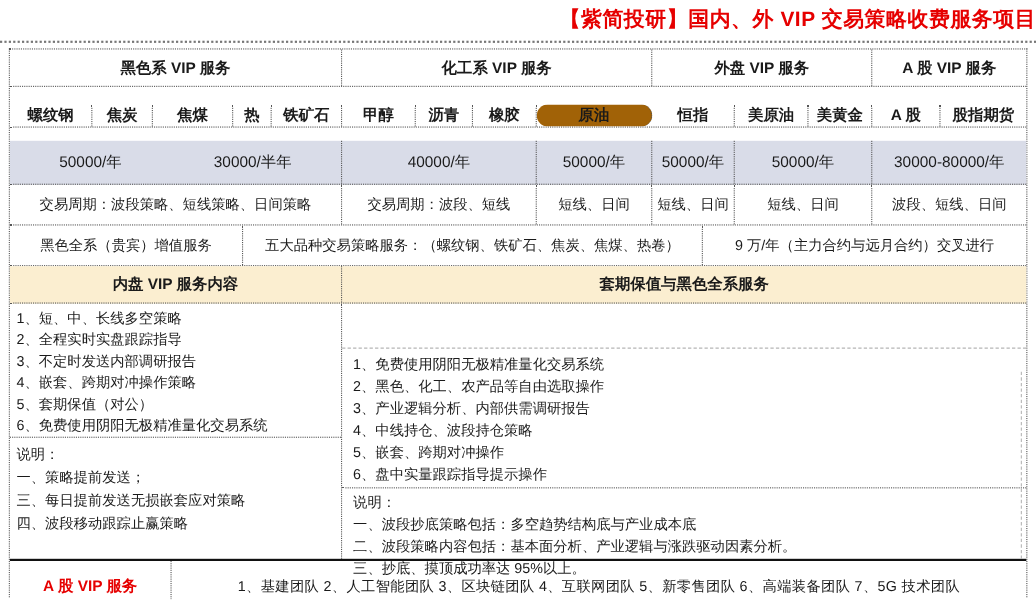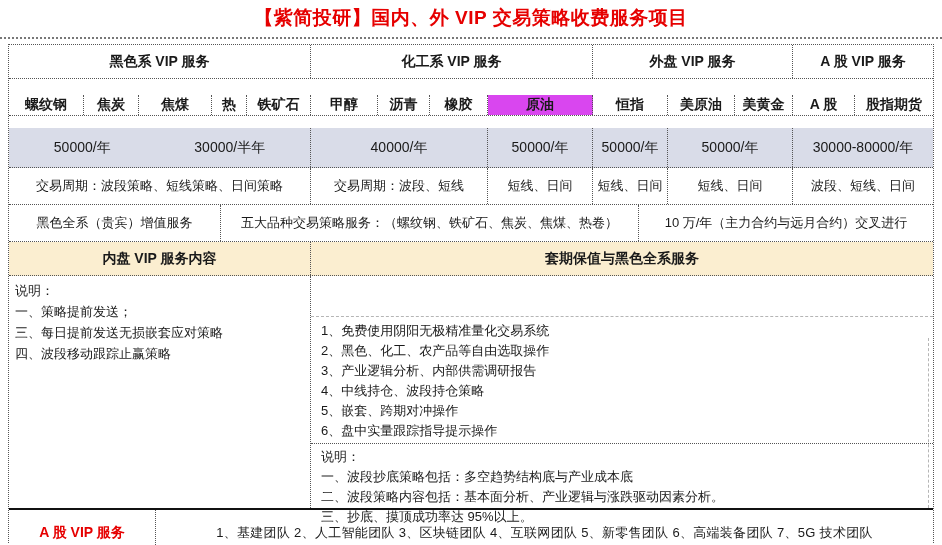--- a/index.html
+++ b/index.html
@@ -1,20 +1,20 @@
 <!DOCTYPE html>
 <html><head>
 <meta charset="utf-8">
 <style>
   * { box-sizing: border-box; }
   html,body { margin:0; padding:0; background:#ffffff; }
   body { font-family:"Liberation Sans","DejaVu Sans",sans-serif; color:#1a1a1a; }
   .page { position:relative; width:942px; height:545px; background:#ffffff; overflow:hidden; }
 
-  .title { position:absolute; top:5px; left:0; width:942px; text-align:center;
+  .title { position:absolute; top:5px; left:0; width:942px; text-align:right;
            font-size:19px; font-weight:bold; color:#e60000; letter-spacing:0.5px; }
   .title-rule { position:absolute; top:37px; left:0; width:942px; height:0;
                 border-top:2px dotted #777; }
 
   .vip-table { position:absolute; left:8px; top:44px; width:926px; height:499px;
                border:1px dotted #555; border-bottom:none;
                display:flex; flex-direction:column; font-size:13px; }
 
   .trow { display:flex; flex:none; border-bottom:1px dotted #555; }
   .cell { border-right:1px dotted #555; display:flex; align-items:center;
@@ -23,21 +23,21 @@
   .grow { flex:1; }
   .bold { font-weight:bold; }
   .fs14 { font-size:14px; }
 
   .r1 { height:34px; }
   .r2 { height:37px;align-items:flex-end; }
   .r3 { height:40px; background:#d9dce8;margin-top:12px; }
   .r4 { height:37px; }
   .r5 { height:37px; }
   .r6 { height:34px; background:#fbeed0; }
-  .shade { background:#d946ef; }
+  .shade { background:#a16207;border-radius:14px; }
 
   .split { justify-content:space-around; }
   .split span { display:block; }
 
   .content { height:234px; display:flex; flex:none; border-bottom:2px solid #111; }
   .col-left { width:302px; border-right:1px dotted #555; display:flex; flex-direction:column; }
   .col-right { flex:1; display:flex; flex-direction:column; position:relative;margin-top:40px; }
   .rvline { position:absolute; top:22px; bottom:0; right:4px; width:0;
             border-left:1px dashed #b5b5b5; }
 
@@ -106,31 +106,39 @@
       <div class="cell" style="width:177px">交易周期：波段、短线</div>
       <div class="cell" style="width:105px">短线、日间</div>
       <div class="cell" style="width:75px">短线、日间</div>
       <div class="cell" style="width:125px">短线、日间</div>
       <div class="cell grow">波段、短线、日间</div>
     </div>
 
     <div class="trow r5">
       <div class="cell" style="width:212px">黑色全系（贵宾）增值服务</div>
       <div class="cell" style="width:418px">五大品种交易策略服务：（螺纹钢、铁矿石、焦炭、焦煤、热卷）</div>
-      <div class="cell grow">10 万/年（主力合约与远月合约）交叉进行</div>
+      <div class="cell grow">9 万/年（主力合约与远月合约）交叉进行</div>
     </div>
 
     <div class="trow r6">
       <div class="cell bold fs14" style="width:302px">内盘 VIP 服务内容</div>
       <div class="cell bold fs14 grow">套期保值与黑色全系服务</div>
     </div>
 
     <div class="content">
 
       <div class="col-left">
+        <div class="box-a">
+          <span class="line">1、短、中、长线多空策略</span>
+          <span class="line">2、全程实时实盘跟踪指导</span>
+          <span class="line">3、不定时发送内部调研报告</span>
+          <span class="line">4、嵌套、跨期对冲操作策略</span>
+          <span class="line">5、套期保值（对公）</span>
+          <span class="line">6、免费使用阴阳无极精准量化交易系统</span>
+        </div>
         <div class="box-b">
           <span class="line">说明：</span>
           <span class="line">一、策略提前发送；</span>
           <span class="line">三、每日提前发送无损嵌套应对策略</span>
           <span class="line">四、波段移动跟踪止赢策略</span>
         </div>
       </div>
 
       <div class="col-right">
         <div class="rvline"></div>

